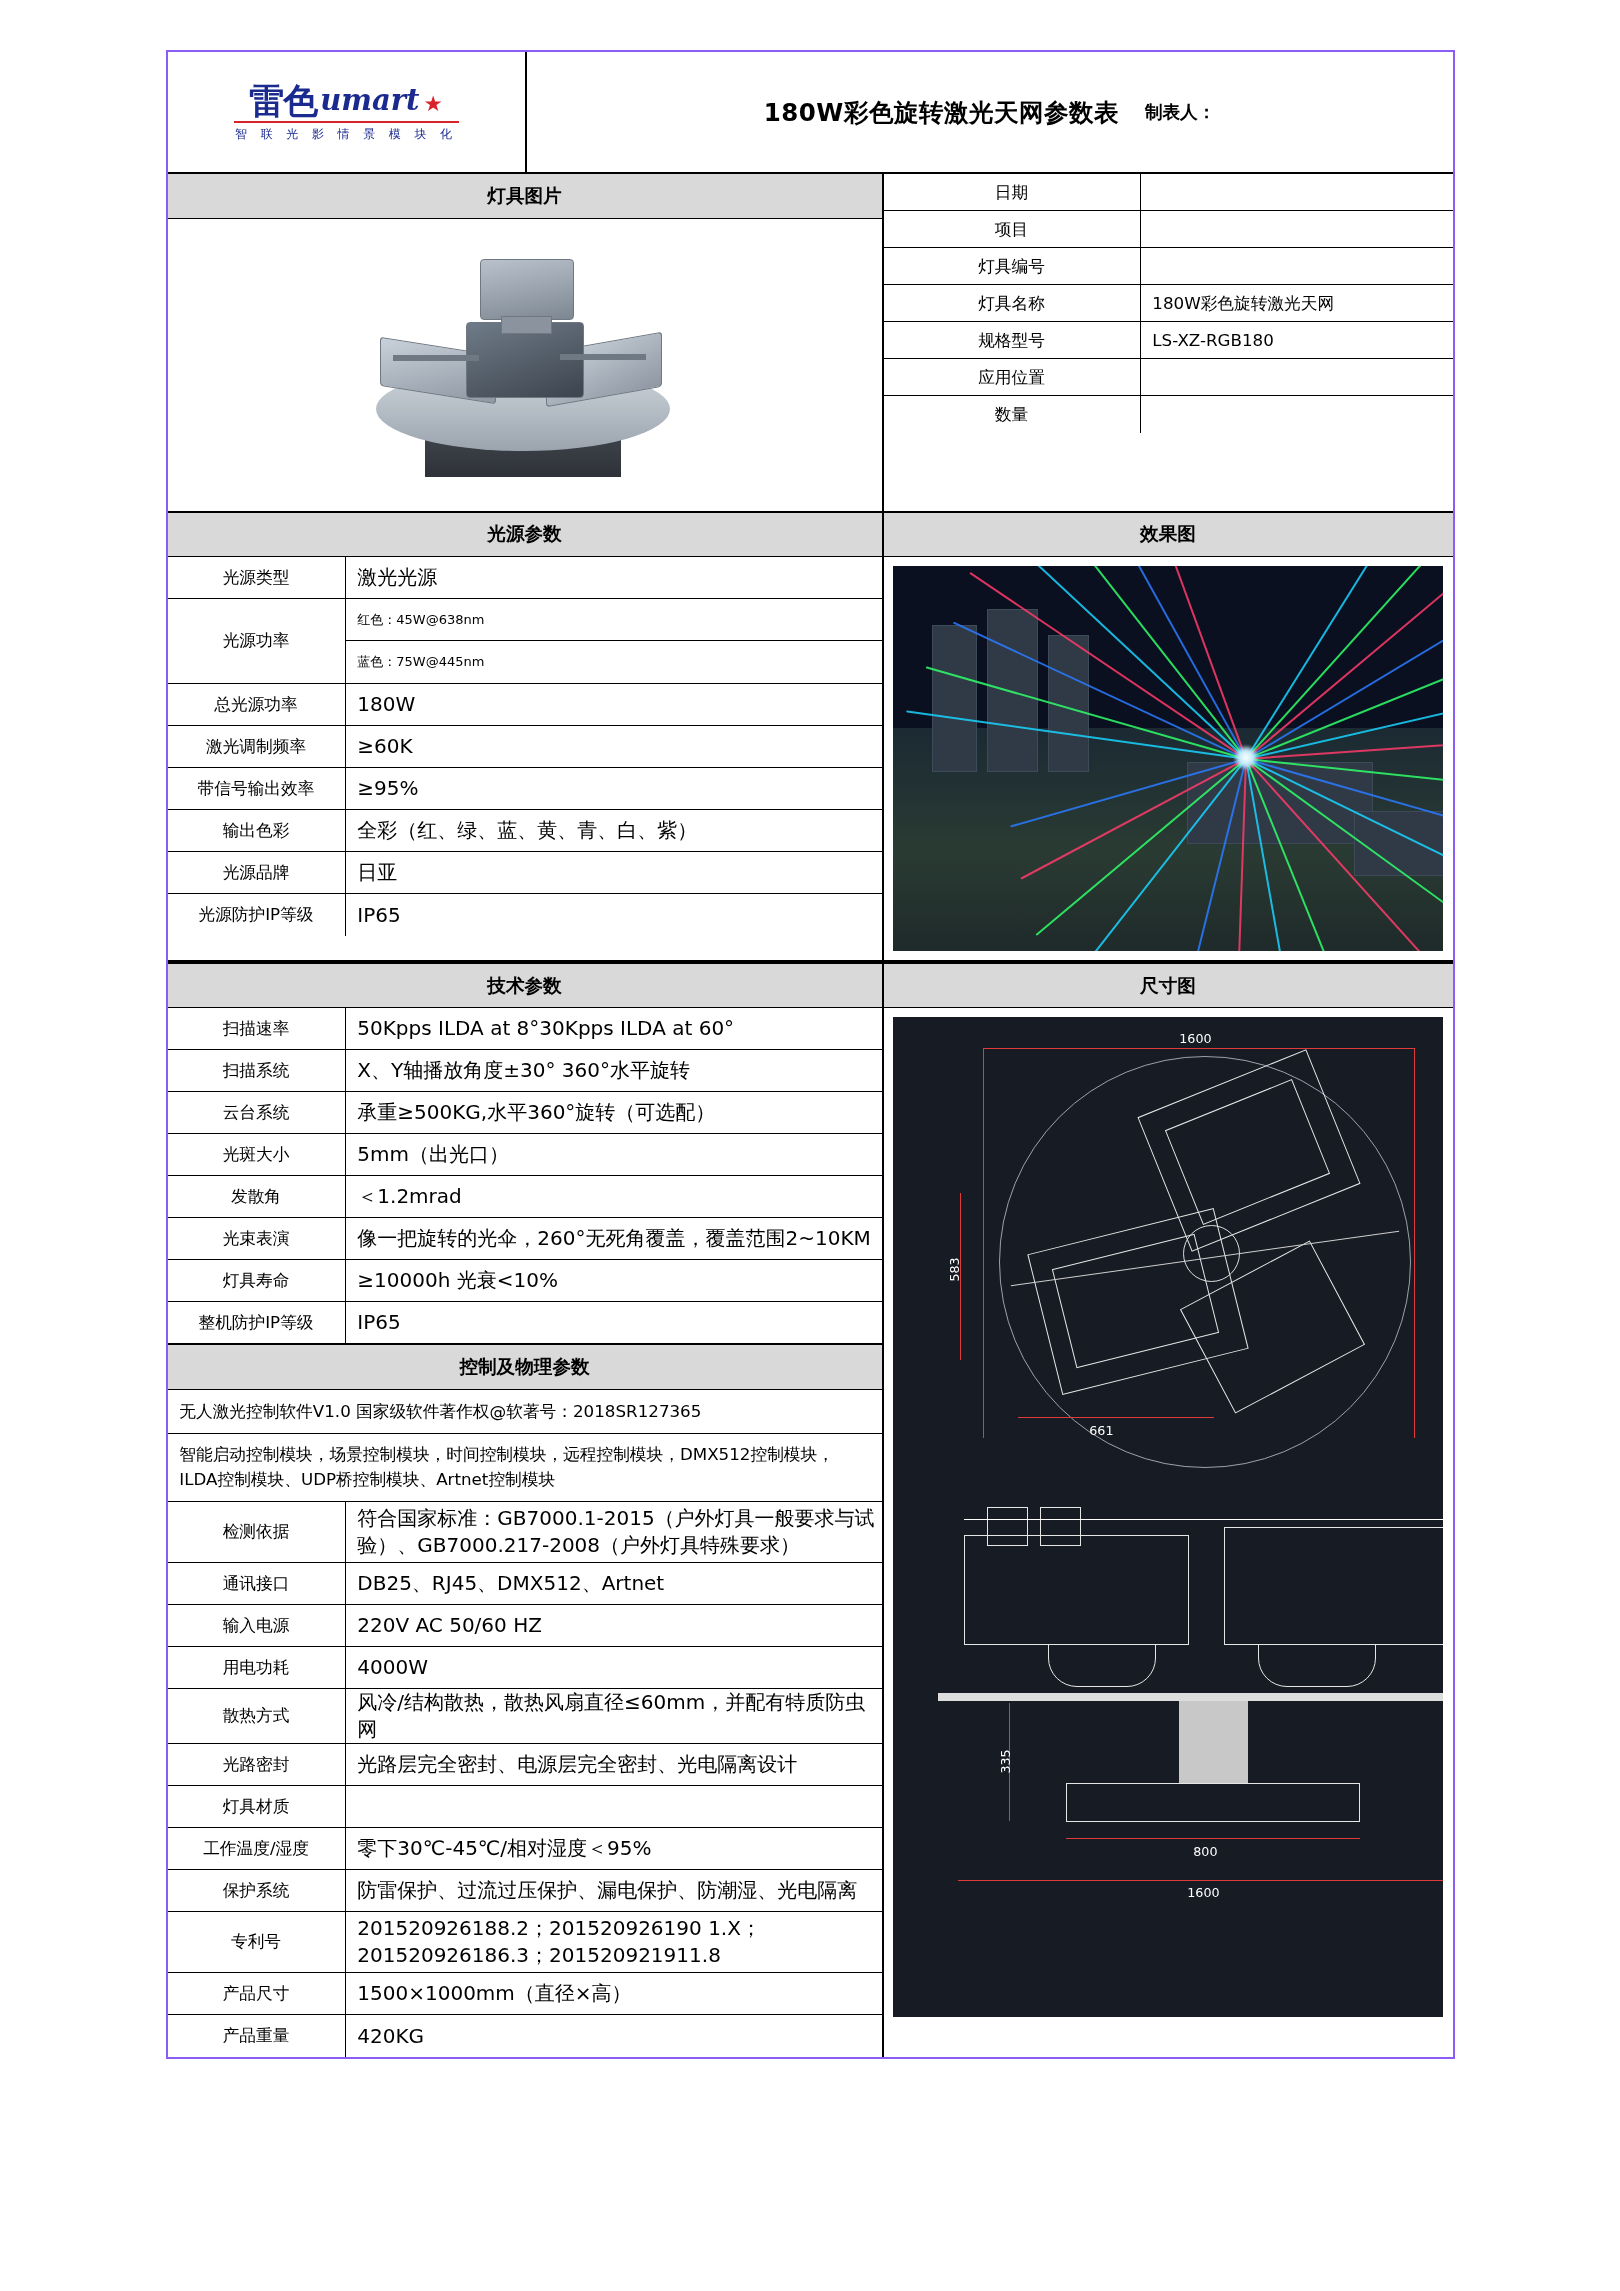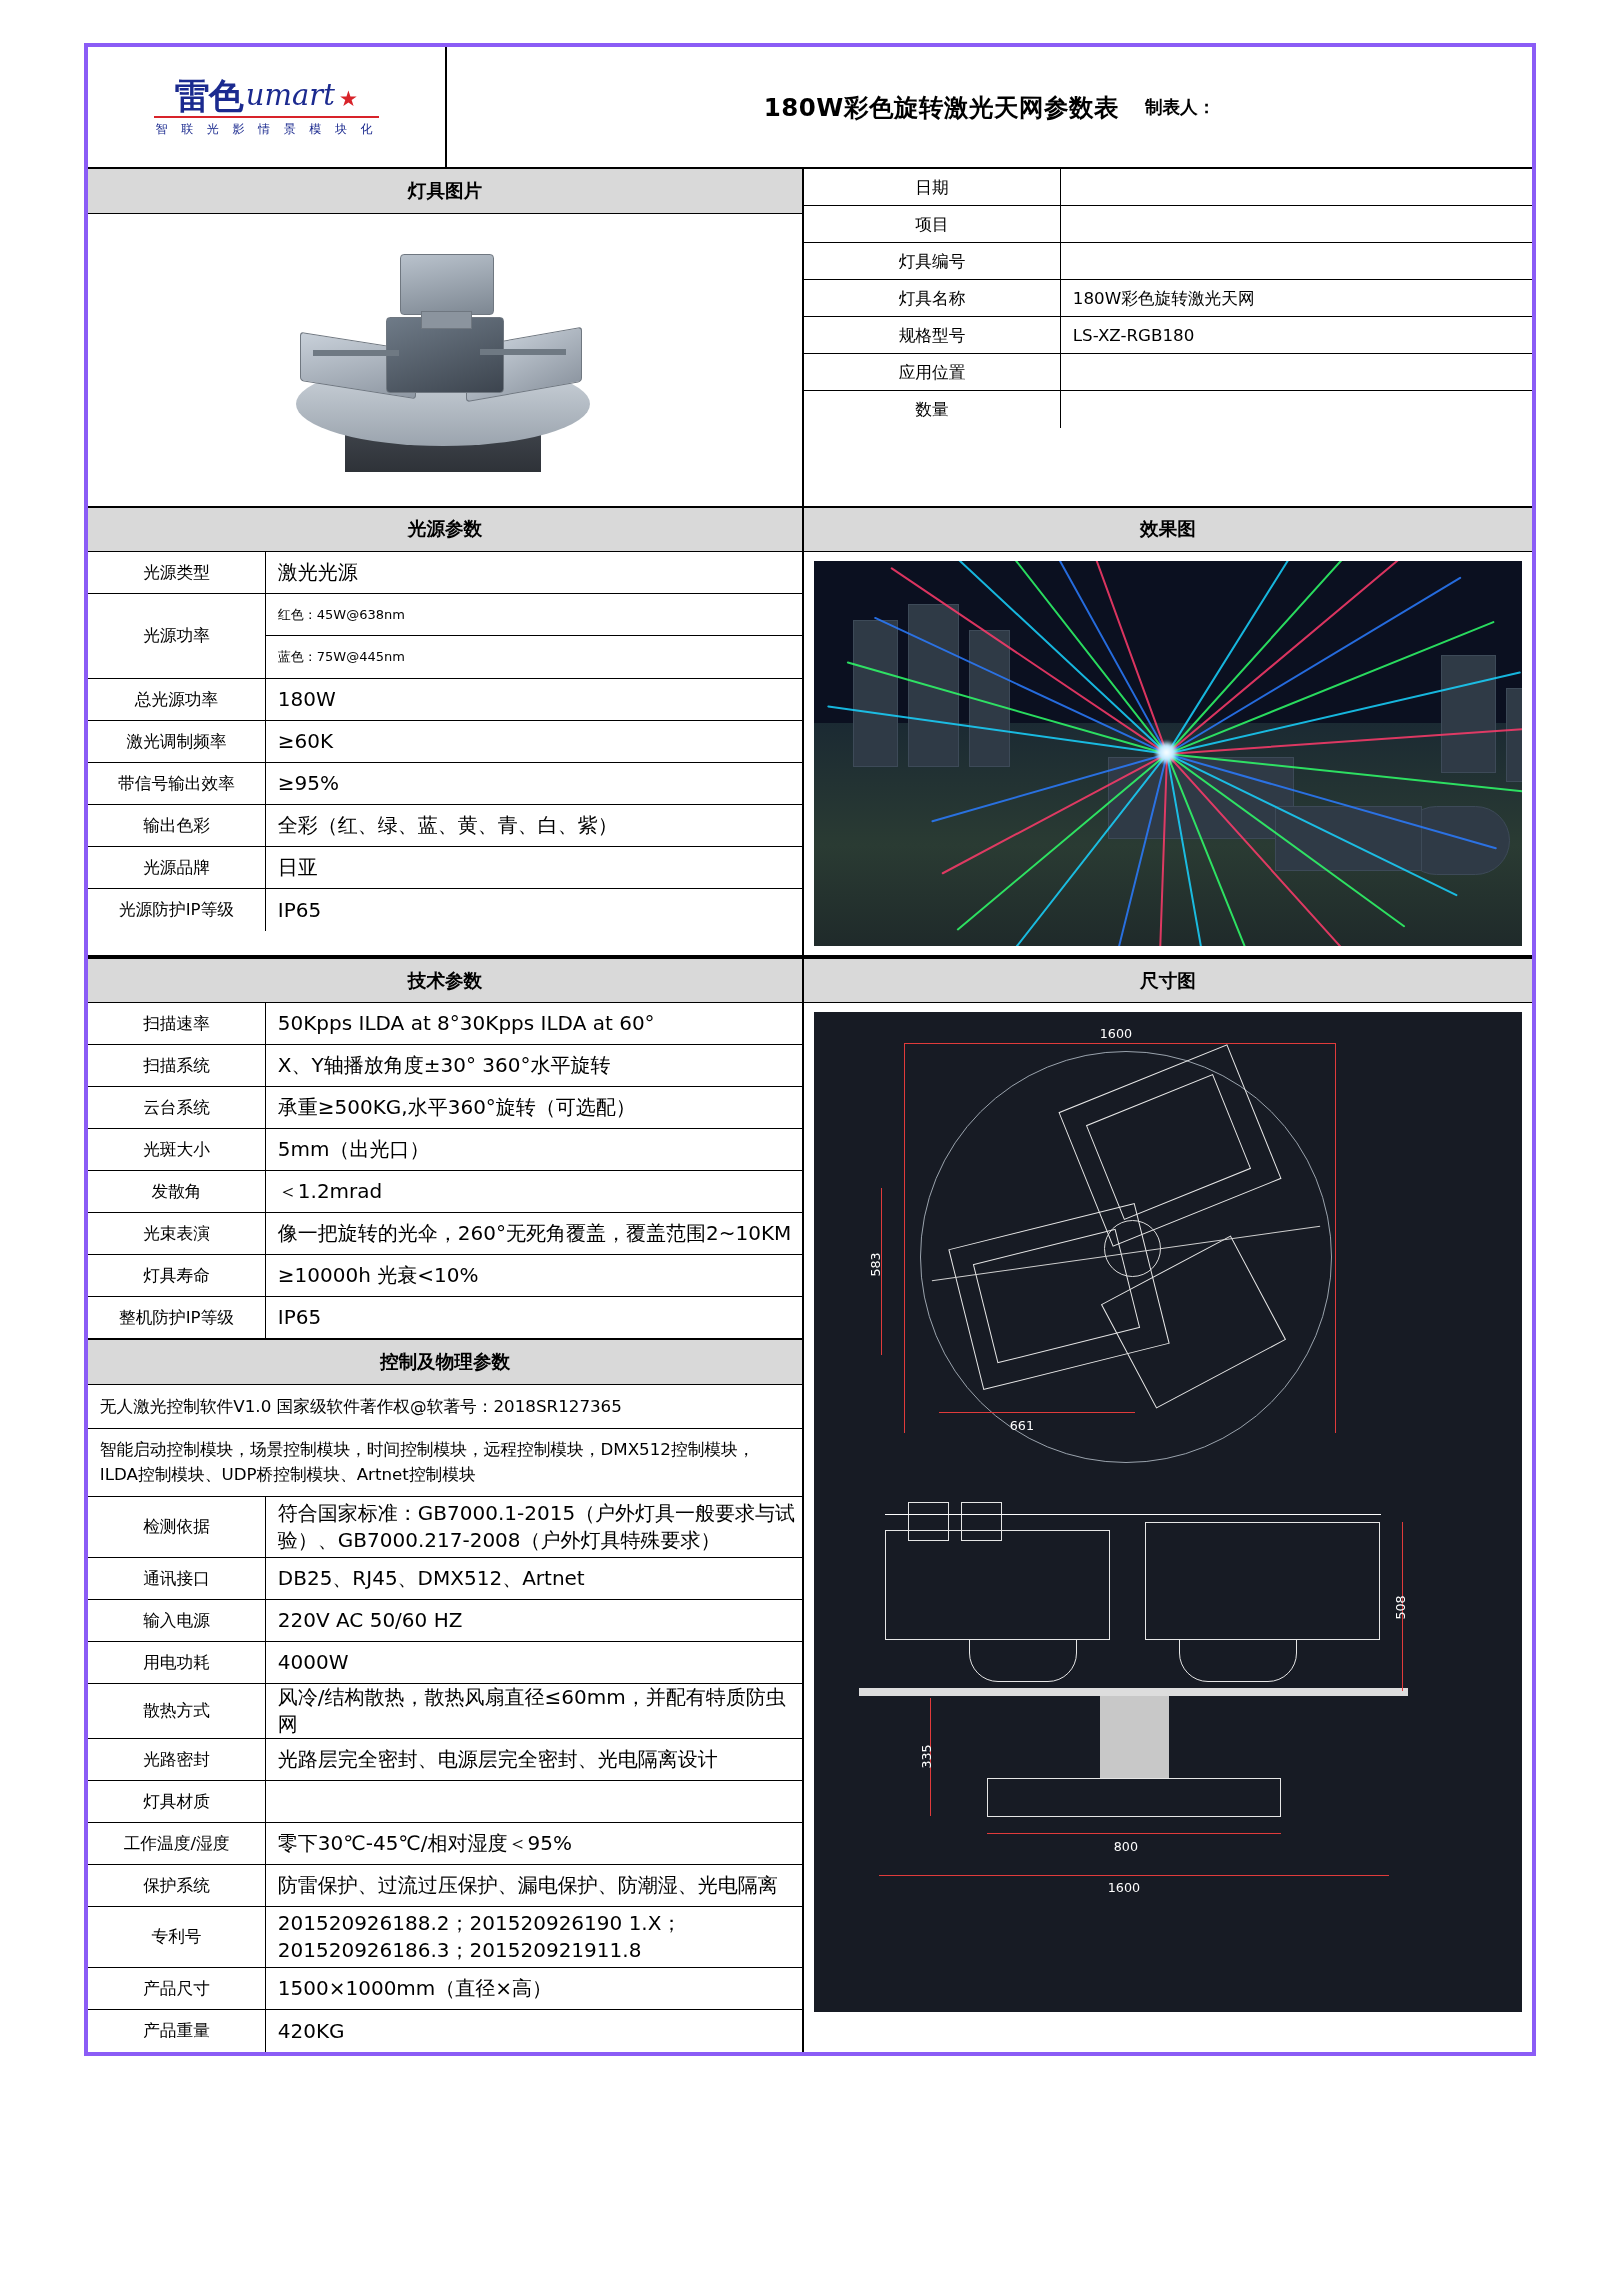--- a/index.html
+++ b/index.html
@@ -14,23 +14,23 @@
     color: #000;
   }
   .page {
     position: relative;
     width: 1620px;
     height: 2292px;
     background: #fff;
     padding: 43px 51px 0 51px;
   }
   .sheet {
-    border: 4px solid #8b5cf6;
-    width: 1452px;
-    margin: 0 auto;
+    border: 2px solid #8b5cf6;
+    width: 1289px;
+    margin: 7px auto;
   }
   
   .header {
     display: flex;
     align-items: stretch;
     border-bottom: 2px solid #000;
     height: 122px;
   }
   .logo-cell {
     width: 359px;
@@ -53,21 +53,21 @@
     font-size: 35px;
     font-weight: bold;
     color: #1b2a8f;
     letter-spacing: -1px;
     line-height: 1;
   }
   .logo-en {
     font-family: "DejaVu Serif", "Liberation Serif", serif;
     font-size: 29px;
     font-style: italic;
-    font-weight: normal;
+    font-weight: bold;
     color: #1b2a8f;
     line-height: 1;
     margin-left: 1px;
   }
   .logo-star {
     color: #d8232a;
     font-size: 21.6px;
     line-height: 1;
     margin-left: 2px;
     margin-top: 7.8px;

